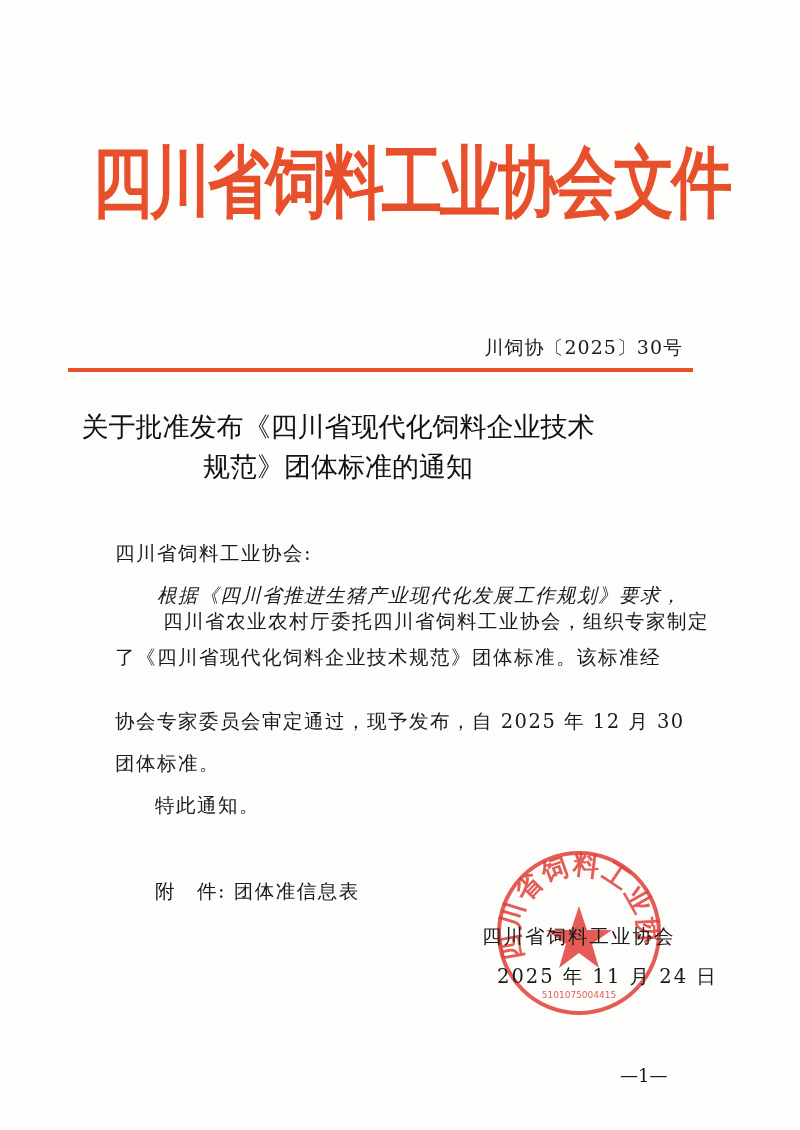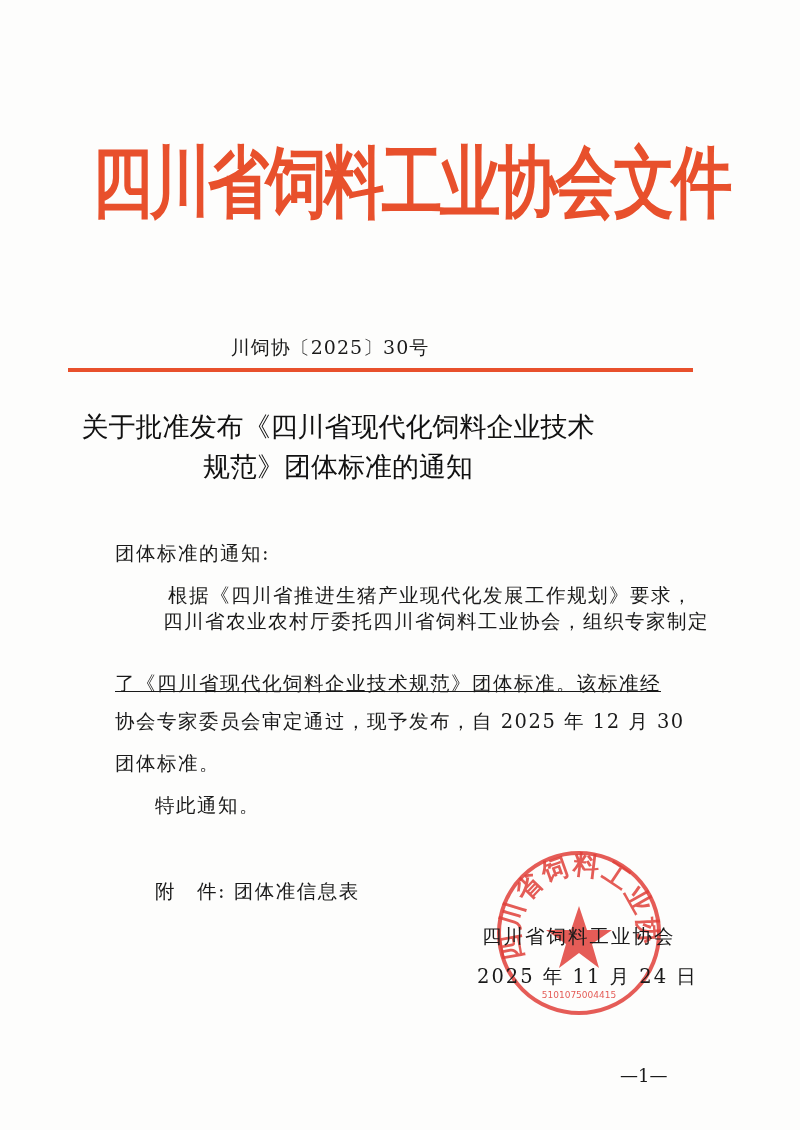--- a/index.html
+++ b/index.html
@@ -1,57 +1,57 @@
 <!DOCTYPE html>
 <html><head>
 <meta charset="utf-8">
 <style>
   html, body { margin:0; padding:0; }
   body { width:800px; height:1130px; background:#fdfdfc; position:relative; overflow:hidden;
          font-family:"DejaVu Serif", "Liberation Serif", serif; color:#1a1a1a; }
   .abs { position:absolute; }
   .header-title { left:92px; top:130px; width:600px; font-family:"DejaVu Serif", serif; font-size:66px;
                   color:#e8502c; letter-spacing:-3px; white-space:nowrap; transform:scaleX(0.92) scaleY(1.18); transform-origin:left top; font-weight:bold; }
-  .doc-number { left:0; width:660px; top:335px; text-align:center; font-size:19px; letter-spacing:1px; }
+  .doc-number { left:0; width:660px; top:335px; text-align:right; font-size:19px; letter-spacing:1px;padding-left:23px; }
   .red-rule { left:68px; top:368px; width:625px; height:4px; background:#e8502c; }
   .title { left:0; width:676px; text-align:center; font-family:"DejaVu Sans", sans-serif; font-size:27px; color:#111; }
   .t1 { top:409px; }
   .t2 { top:449px; }
   .body-line { left:115px; font-size:19.5px; white-space:nowrap; letter-spacing:1.5px; }
   .seal { left:494px; top:848px; width:170px; height:170px; }
   .sign { font-size:19.5px; white-space:nowrap; letter-spacing:2px; }
   .page-num { left:620px; top:1065px; font-size:18px; }
 </style>
 </head>
 <body>
 
 <div class="abs header-title">四川省饲料工业协会文件</div>
 <div class="abs doc-number">川饲协〔2025〕30号</div>
 <div class="abs red-rule"></div>
 
 <div class="abs title t1">关于批准发布《四川省现代化饲料企业技术</div>
 <div class="abs title t2">规范》团体标准的通知</div>
 
-<div class="abs body-line" style="top:540px;">团体标准的通知:</div>
-<div class="abs body-line" style="top:582px; left:168px;">根据《四川省推进生猪产业现代化发展工作规划》要求，</div>
+<div class="abs body-line" style="top:540px;">四川省饲料工业协会:</div>
+<div class="abs body-line" style="top:582px; left:157px;font-style:italic;">根据《四川省推进生猪产业现代化发展工作规划》要求，</div>
 <div class="abs body-line" style="top:608px;margin-left:48px;">四川省农业农村厅委托四川省饲料工业协会，组织专家制定</div>
-<div class="abs body-line" style="top:670px;text-decoration:underline;">了《四川省现代化饲料企业技术规范》团体标准。该标准经</div>
+<div class="abs body-line" style="top:644px;">了《四川省现代化饲料企业技术规范》团体标准。该标准经</div>
 <div class="abs body-line" style="top:708px;">协会专家委员会审定通过，现予发布，自 2025 年 12 月 30</div>
 <div class="abs body-line" style="top:750px;">团体标准。</div>
 <div class="abs body-line" style="top:792px; left:155px;">特此通知。</div>
 <div class="abs body-line" style="top:878px; left:155px;">附　件: 团体准信息表</div>
 
 <svg class="abs seal" viewBox="0 0 170 170">
   <defs>
       <path id="sealArc" d="M 30 110 A 60 60 0 1 1 140 110"></path>
     </defs>
   <circle cx="85" cy="85" r="80" fill="none" stroke="#e0403a" stroke-width="4" opacity="0.85"></circle>
   <text font-family="DejaVu Sans, sans-serif" font-size="26" font-weight="bold" fill="#e0403a" opacity="0.85" letter-spacing="2">
     <textPath href="#sealArc">四川省饲料工业协会</textPath>
   </text>
   <polygon points="85,58 93,82 118,82 98,96 105,120 85,105 65,120 72,96 52,82 77,82" fill="#e0403a" opacity="0.85"></polygon>
   <text x="85" y="150" text-anchor="middle" font-family="DejaVu Sans, sans-serif" font-size="9" fill="#e0403a" opacity="0.85">5101075004415</text>
 </svg>
 
 <div class="abs sign" style="top:923px; left:482px;">四川省饲料工业协会</div>
-<div class="abs sign" style="top:963px; left:477px;">2025 年 11 月 24 日</div>
+<div class="abs sign" style="top:963px; left:497px;">2025 年 11 月 24 日</div>
 
 <div class="abs page-num">—1—</div>
 
 </body></html>

